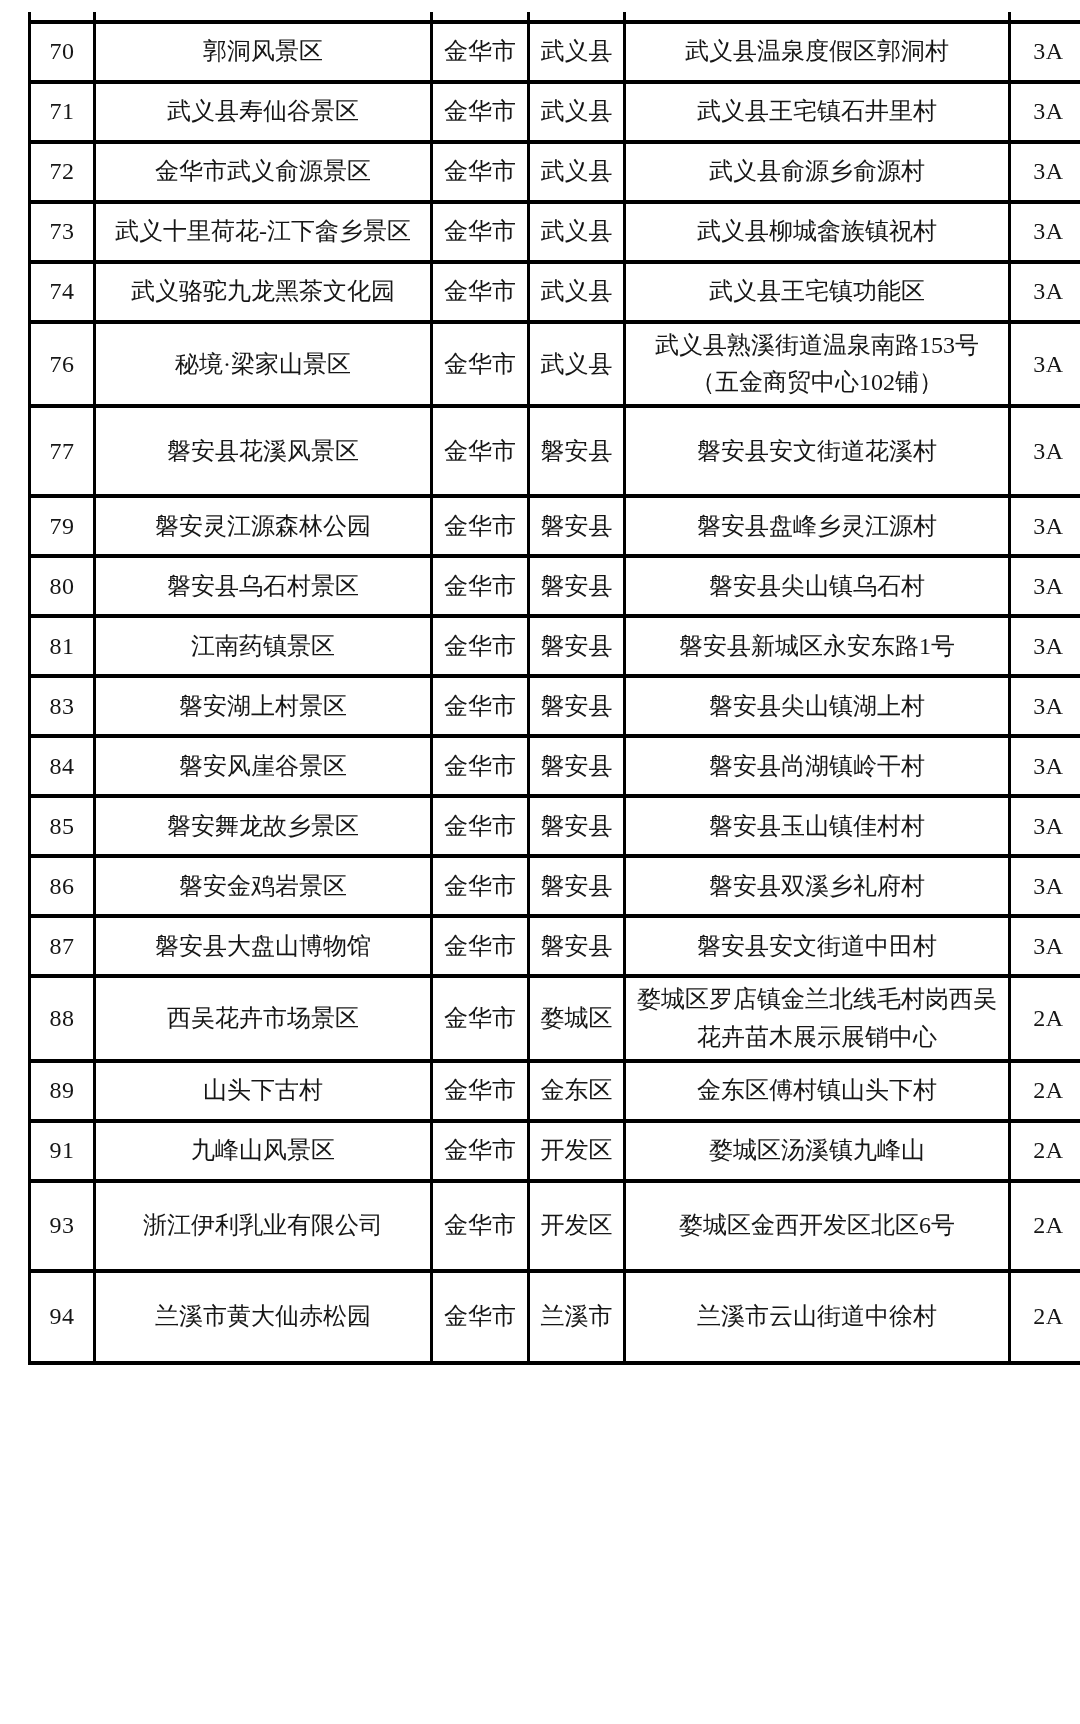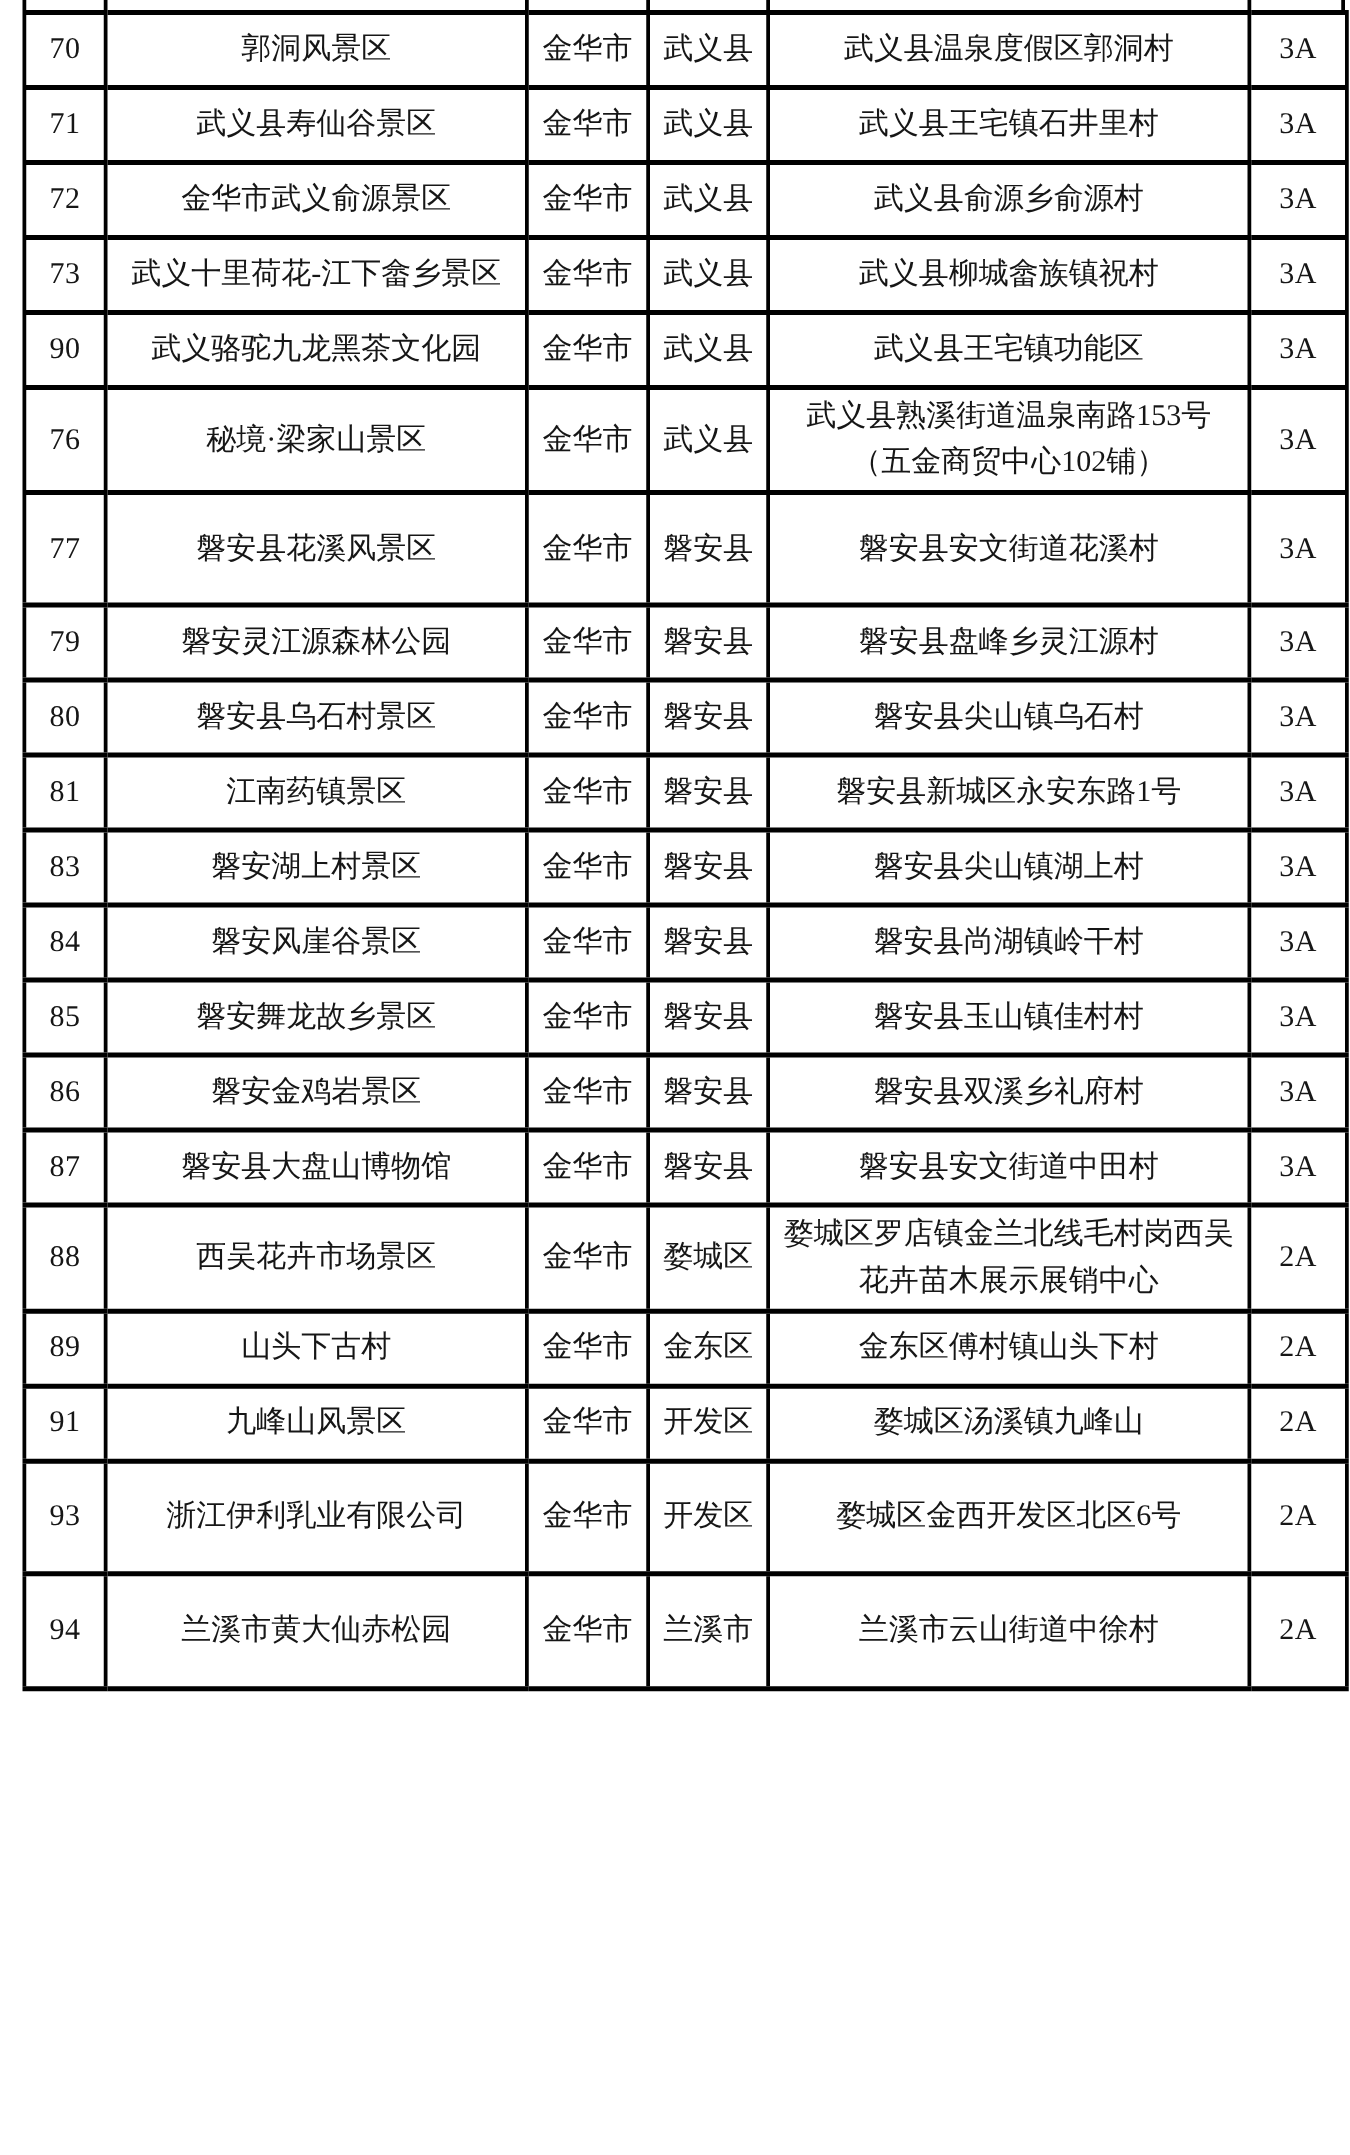--- a/index.html
+++ b/index.html
@@ -8,22 +8,23 @@
     background: #ffffff;
   }
   body {
     width: 1080px;
     height: 1724px;
     font-family: "Liberation Serif", "DejaVu Serif", serif;
     color: #161616;
     overflow: hidden;
   }
   .page {
-    padding-left: 18px;
+    padding-left: 28px;
     padding-top: 0;
+    margin-top: 12px;
   }
   
   .remnant {
     display: flex;
     height: 8px;
     width: 1058px;
     box-sizing: border-box;
   }
   .remnant > div {
     box-sizing: border-box;
@@ -124,21 +125,21 @@
         </tr>
         <tr>
           <td class="cell-no">73</td>
           <td class="cell-name">武义十里荷花-江下畲乡景区</td>
           <td class="cell-city">金华市</td>
           <td class="cell-district">武义县</td>
           <td class="cell-address">武义县柳城畲族镇祝村</td>
           <td class="cell-grade">3A</td>
         </tr>
         <tr>
-          <td class="cell-no">90</td>
+          <td class="cell-no">74</td>
           <td class="cell-name">武义骆驼九龙黑茶文化园</td>
           <td class="cell-city">金华市</td>
           <td class="cell-district">武义县</td>
           <td class="cell-address">武义县王宅镇功能区</td>
           <td class="cell-grade">3A</td>
         </tr>
         <tr>
           <td class="cell-no">76</td>
           <td class="cell-name">秘境·梁家山景区</td>
           <td class="cell-city">金华市</td>

